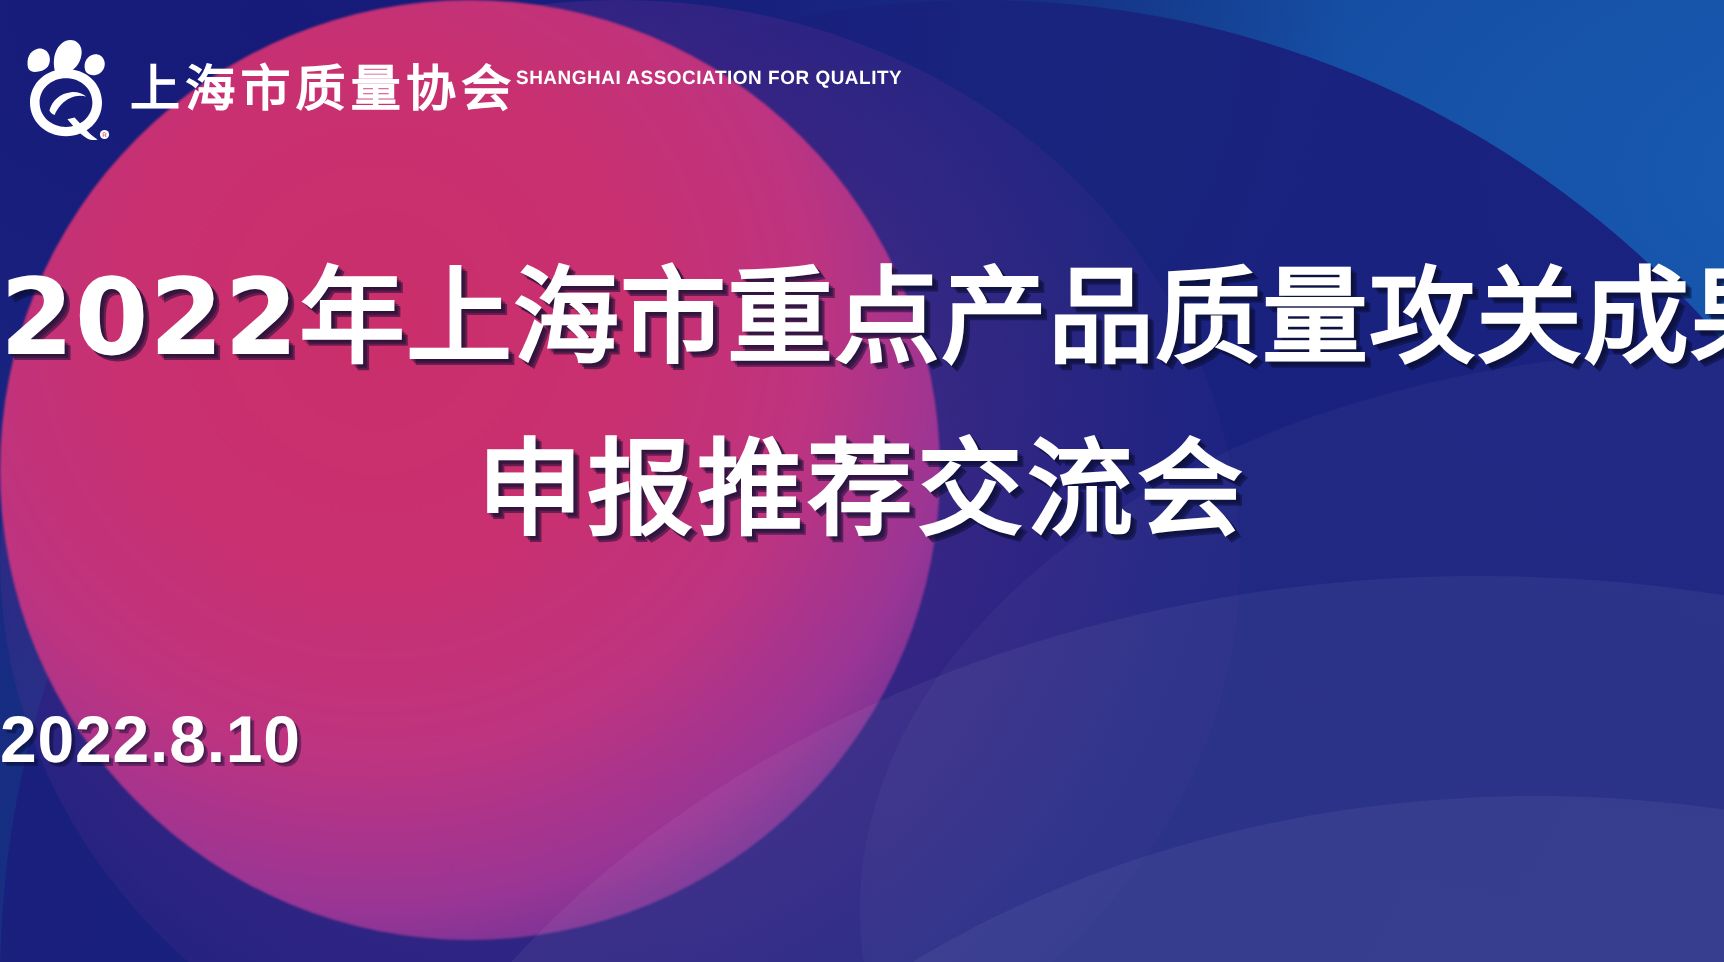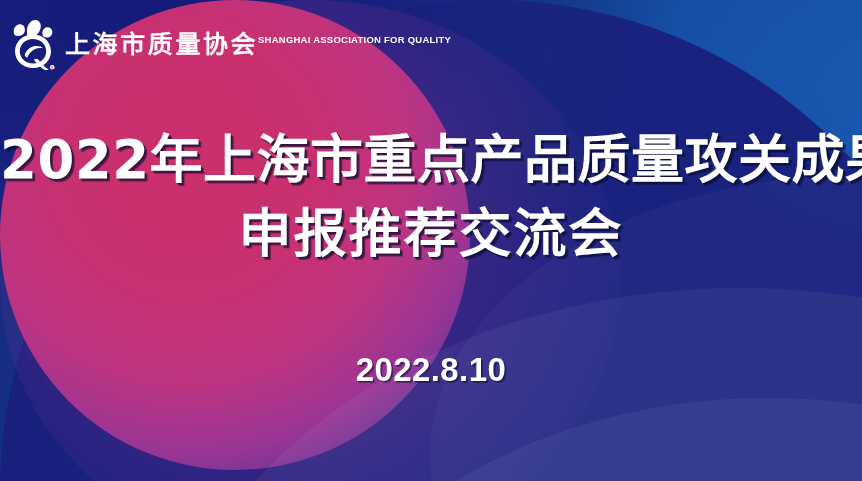--- a/index.html
+++ b/index.html
@@ -203,31 +203,30 @@
     line-height: 68px;
     letter-spacing: 0.5px;
     white-space: nowrap;
     text-shadow:
       3px 3px 0 rgba(8,12,46,0.50),
       2px 2px 0 rgba(10,14,50,0.42),
       1px 1px 0 rgba(12,16,52,0.30);
   }
   .title-line-2 {
     letter-spacing: 2px;
-    margin-top: 6px;
+    margin-top: 18px;
   }
 
   
   .event-date {
     position: absolute;
     left: 0;
     right: 0;
     top: 350px;
     z-index: 5;
-    text-align: center;
     color: #FFFFFF;
     font-family: "Liberation Sans", sans-serif;
     font-weight: 700;
     font-size: 33px;
     line-height: 40px;
     letter-spacing: 0.4px;
     text-shadow:
       2px 2px 0 rgba(8,12,46,0.42),
       1px 1px 0 rgba(10,14,50,0.30);
   }

